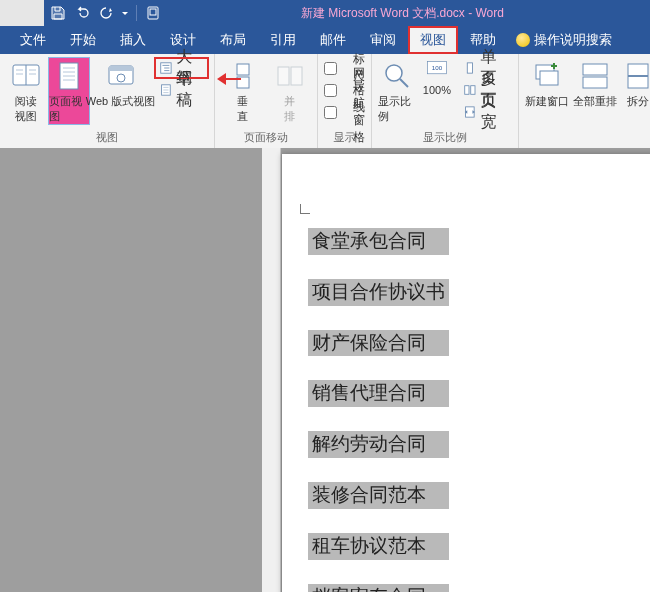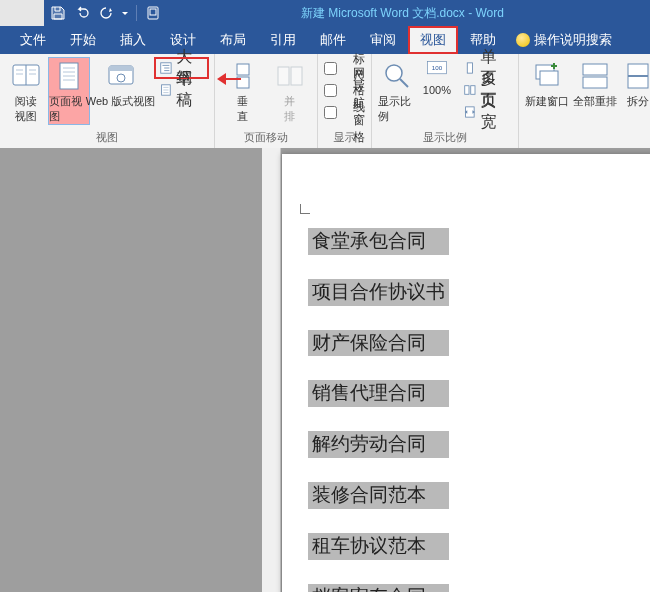--- a/index.html
+++ b/index.html
@@ -1,35 +1,35 @@
 <!DOCTYPE html>
 <html><head>
 <meta charset="utf-8">
 <style>
   html,body{margin:0;padding:0;font-family:"Microsoft YaHei","Segoe UI",sans-serif;font-size:12px;color:#333;background:#fff;}
   .app{width:650px;height:592px;overflow:hidden;position:relative;background:#e6e6e6;}
   
-  .titlebar{height:26px;background:#2b579a;color:#7dd3fc;display:flex;align-items:center;padding:0 6px;margin-left:44px;}
+  .titlebar{height:26px;background:#2b579a;color:#f9a8d4;display:flex;align-items:center;padding:0 6px;margin-left:44px;}
   .titlebar .qat{display:flex;align-items:center;gap:8px;}
   .titlebar .qat .ic{width:16px;height:16px;display:flex;align-items:center;justify-content:center;color:#fff;}
   .titlebar .title{flex:1;text-align:center;font-size:12px;}
   
   .menubar{height:28px;background:#2b579a;color:#fff;display:flex;align-items:center;padding-left:8px;gap:0;}
   .menubar .tab{padding:0 12px;height:28px;line-height:28px;font-size:13px;cursor:pointer;}
   .menubar .tab.active{background:#f3f3f3;color:#2b579a;}
   .menubar .tab.highlight{outline:2px solid #e03030;outline-offset:-2px;}
   .menubar .tell{display:flex;align-items:center;gap:4px;padding:0 8px;font-size:13px;}
   .menubar .tell .bulb{width:14px;height:14px;border-radius:50%;background:radial-gradient(circle at 40% 35%,#ffe79a,#f0c200);}
   
   .ribbon{height:94px;background:#f3f3f3;border-bottom:1px solid #c9c9c9;display:flex;align-items:stretch;}
   .group{display:flex;flex-direction:column;border-right:1px solid #d6d6d6;padding:4px 6px 0 6px;}
   .group .body{flex:1;display:flex;align-items:flex-start;gap:4px;}
   .group .label{height:18px;text-align:center;font-size:11px;color:#666;}
   .bigbtn{width:44px;display:flex;flex-direction:column;align-items:center;justify-content:flex-start;gap:2px;font-size:11px;color:#333;cursor:pointer;}
-  .bigbtn.sel{background:#fca5a5;outline:1px solid #8ab7e6;}
+  .bigbtn.sel{background:#ec4899;outline:1px solid #8ab7e6;}
   .bigbtn .bigicon{width:32px;height:32px;margin-top:2px;}
   .smallstack{display:flex;flex-direction:column;gap:2px;}
   .smallbtn{display:flex;align-items:center;gap:4px;height:20px;padding:0 4px;font-size:16px;color:#333;cursor:pointer;}
   .smallbtn .smicon{width:16px;height:16px;}
   .smallbtn.highlight{outline:2px solid #e03030;outline-offset:-1px;}
   .chk{display:flex;align-items:center;gap:16px;height:20px;font-size:12px;color:#333;cursor:pointer;}
   .chk input{margin:0;width:13px;height:13px;}
   
   .arrow{position:absolute;left:217px;top:70px;width:26px;height:18px;pointer-events:none;}
   

